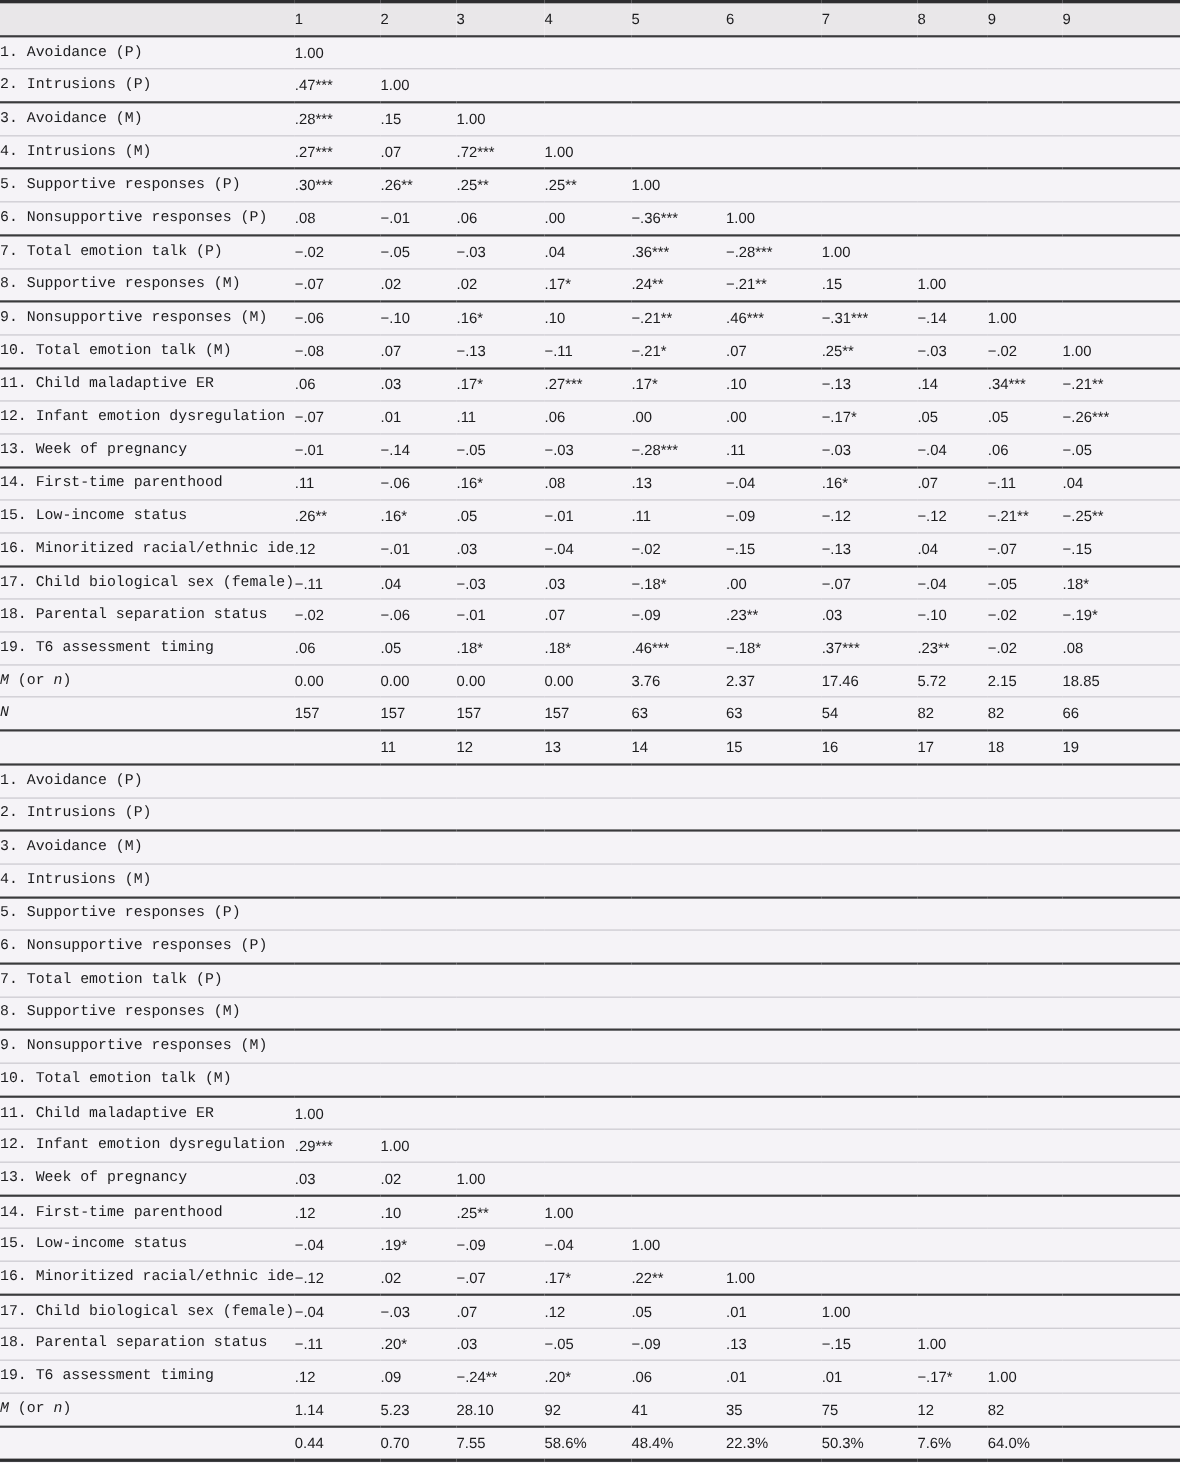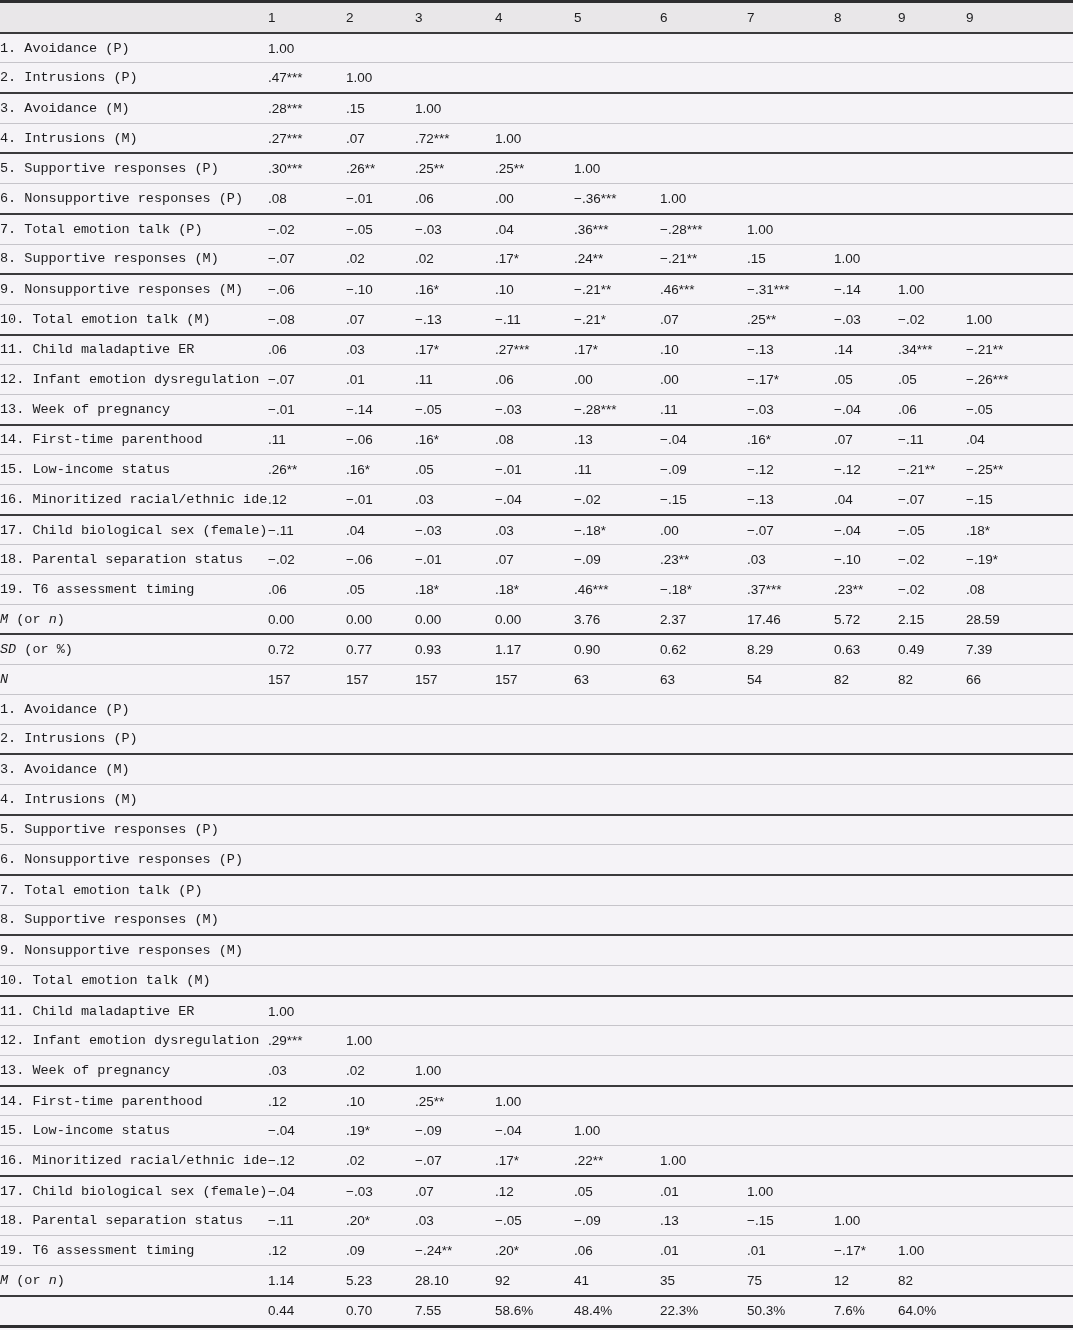--- a/index.html
+++ b/index.html
@@ -325,48 +325,48 @@
         <td class="label"><span class="it">M</span><span> (or </span><span class="it">n</span><span>)</span></td>
         <td class="val">0.00</td>
         <td class="val">0.00</td>
         <td class="val">0.00</td>
         <td class="val">0.00</td>
         <td class="val">3.76</td>
         <td class="val">2.37</td>
         <td class="val">17.46</td>
         <td class="val">5.72</td>
         <td class="val">2.15</td>
-        <td class="val">28.59</td>
-      </tr>
-      <tr class="thick">
-        <td class="label"><span class="it">SD</span><span> (or %)</span></td>
-        <td class="val">0.72</td>
-        <td class="val">0.77</td>
-        <td class="val">0.93</td>
-        <td class="val">1.17</td>
-        <td class="val">0.90</td>
-        <td class="val">0.62</td>
-        <td class="val">8.29</td>
-        <td class="val">0.63</td>
-        <td class="val">0.49</td>
-        <td class="val">7.39</td>
+        <td class="val">18.85</td>
       </tr>
       <tr>
         <td class="label"><span class="it">N</span></td>
         <td class="val">157</td>
         <td class="val">157</td>
         <td class="val">157</td>
         <td class="val">157</td>
         <td class="val">63</td>
         <td class="val">63</td>
         <td class="val">54</td>
         <td class="val">82</td>
         <td class="val">82</td>
         <td class="val">66</td>
       </tr>
+      <tr class="header2">
+        <th class="label"></th>
+        <th class="val"></th>
+        <th class="val">11</th>
+        <th class="val">12</th>
+        <th class="val">13</th>
+        <th class="val">14</th>
+        <th class="val">15</th>
+        <th class="val">16</th>
+        <th class="val">17</th>
+        <th class="val">18</th>
+        <th class="val">19</th>
+      </tr>
       <tr>
         <td class="label">1. Avoidance (P)</td>
         <td class="val"></td>
         <td class="val"></td>
         <td class="val"></td>
         <td class="val"></td>
         <td class="val"></td>
         <td class="val"></td>
         <td class="val"></td>
         <td class="val"></td>

